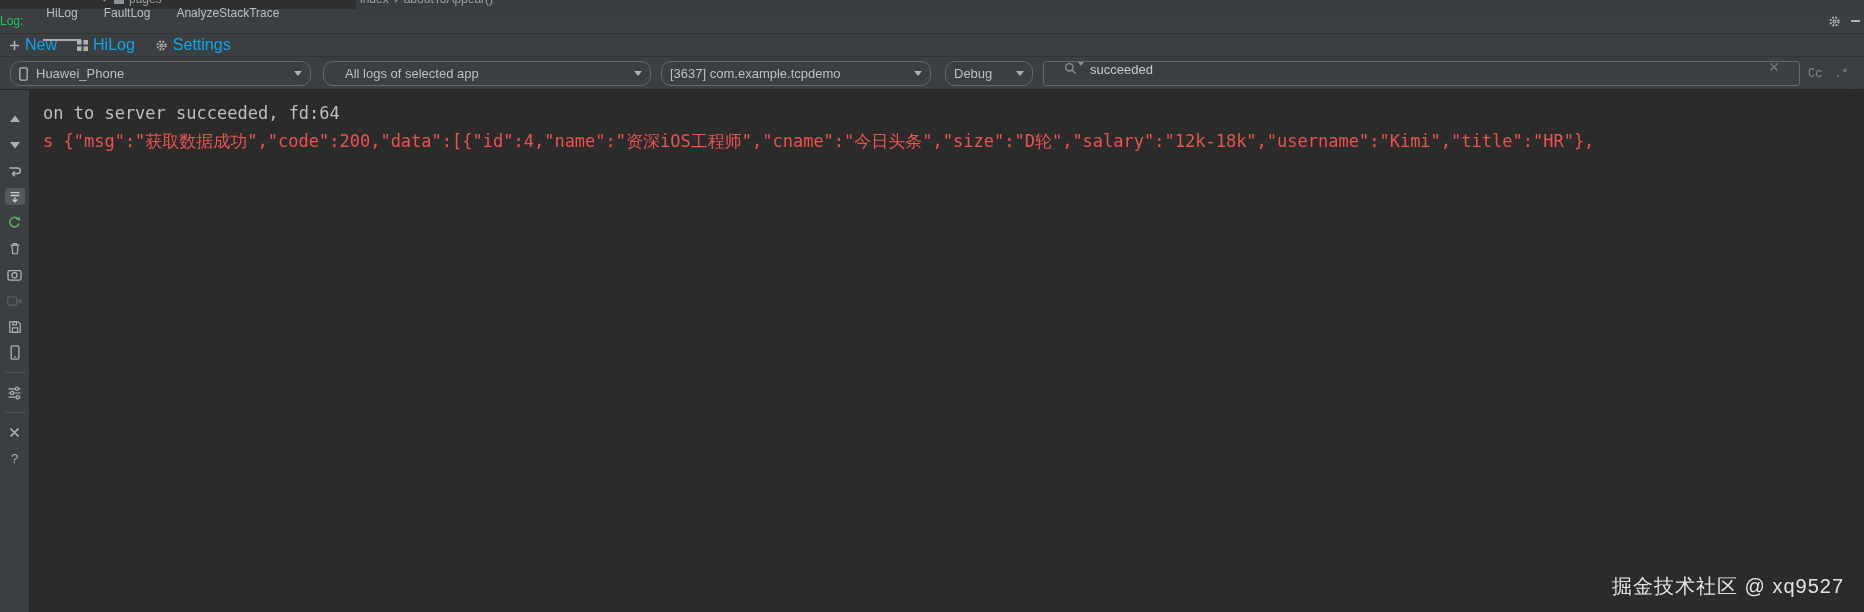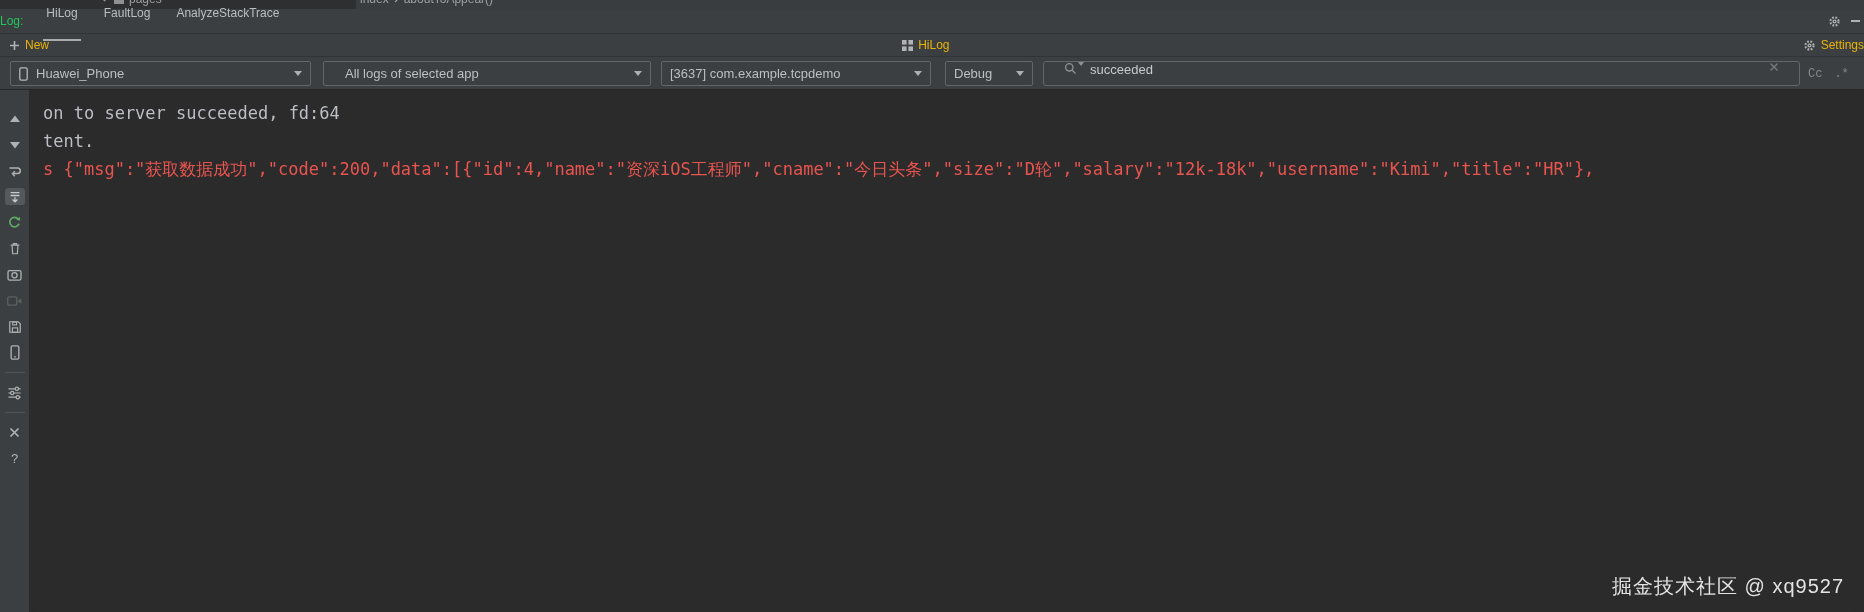--- a/index.html
+++ b/index.html
@@ -23,28 +23,28 @@
   .tab { color:#bbbdbf; margin-left:20px; padding:5px 3px 19px 3px; cursor:default;
          border-bottom:2px solid transparent; }
   .tab.selected { border-bottom:2px solid #a9abad; }
   .tabbar-right { position:absolute; right:4px; top:0; height:100%;
                   display:flex; align-items:center; gap:10px; }
   .minus-ic { width:9px; height:2px; background:#afb1b3; }
 
   
   .actionbar { height:23px; background:#3c3f41; border-bottom:1px solid #313335;
                display:flex; align-items:center; gap:20px; padding-left:9px;
-               font-size:12px; color:#eab308;justify-content:space-between; }
+               font-size:16px; color:#0ea5e9; }
   .action { display:flex; align-items:center; gap:5px; cursor:default; }
 
   
   .filterbar { height:33px; background:#3c3f41; border-bottom:1px solid #272727;
                position:relative; }
   .combo { position:absolute; top:4px; height:25px; border:1px solid #646769;
-           border-radius:2px; display:flex; align-items:center;
+           border-radius:10px; display:flex; align-items:center;
            color:#bdbfc1; font-size:13px; padding:0 8px; background:#3c3f41; }
   .combo .grow { flex:1; overflow:hidden; white-space:nowrap; }
   .chev { width:0; height:0; border-left:4px solid transparent;
           border-right:4px solid transparent; border-top:5px solid #aeb0b2;
           margin-left:8px; flex:none; }
   .searchbox { position:absolute; left:1043px; top:4px; width:757px; height:25px;
                border:1px solid #646769; border-radius:3px; display:flex;
                align-items:flex-start; padding:0 20px; background:#3c3f41; }
   .searchbox input { background:transparent; border:none; outline:none; color:#c7c9cb;
                font-size:13px; font-family:"Liberation Sans",sans-serif; flex:1; margin-left:6px; }
@@ -251,17 +251,16 @@
         <path d="M1.5 1.5 L9.5 9.5 M9.5 1.5 L1.5 9.5" stroke="#afb1b3" stroke-width="1.7"></path>
       </svg>
     </div>
     <div class="ic">
       <span class="glyph">?</span>
     </div>
   </div>
 
   <div class="logarea">
     <div class="logline">on to server succeeded, fd:64</div>
-    <div class="logline">tent.</div>
     <div class="logline error">s {"msg":"获取数据成功","code":200,"data":[{"id":4,"name":"资深iOS工程师","cname":"今日头条","size":"D轮","salary":"12k-18k","username":"Kimi","title":"HR"},</div>
     <div class="watermark">掘金技术社区 @ xq9527</div>
   </div>
 </div>
 
 </body></html>

